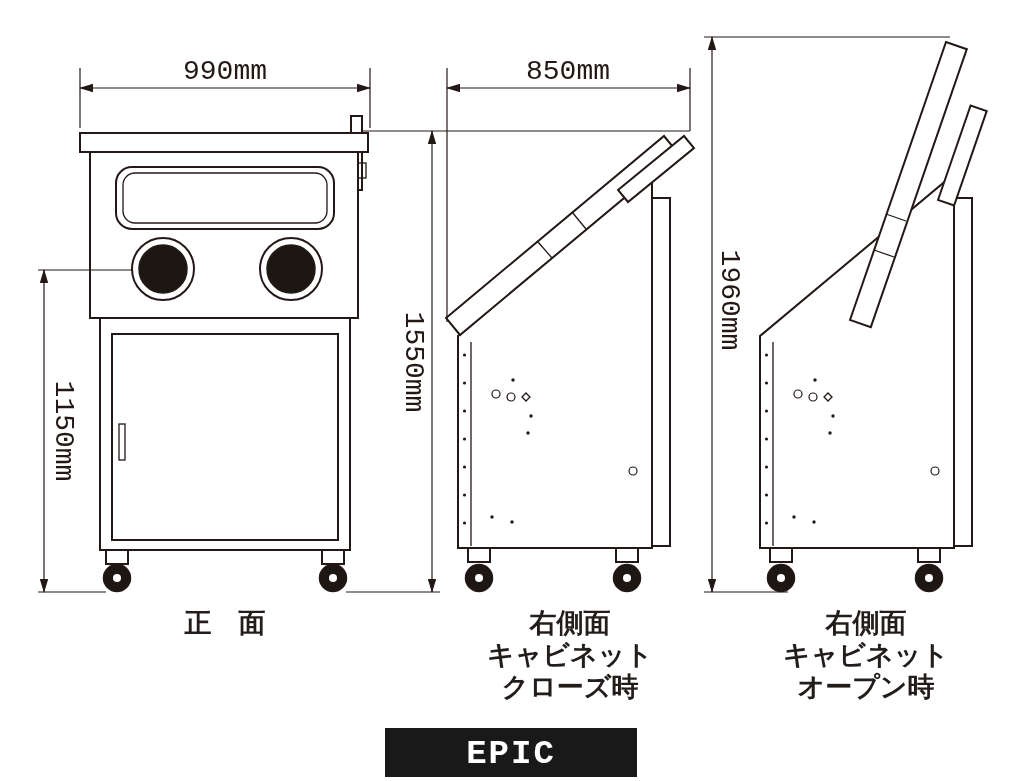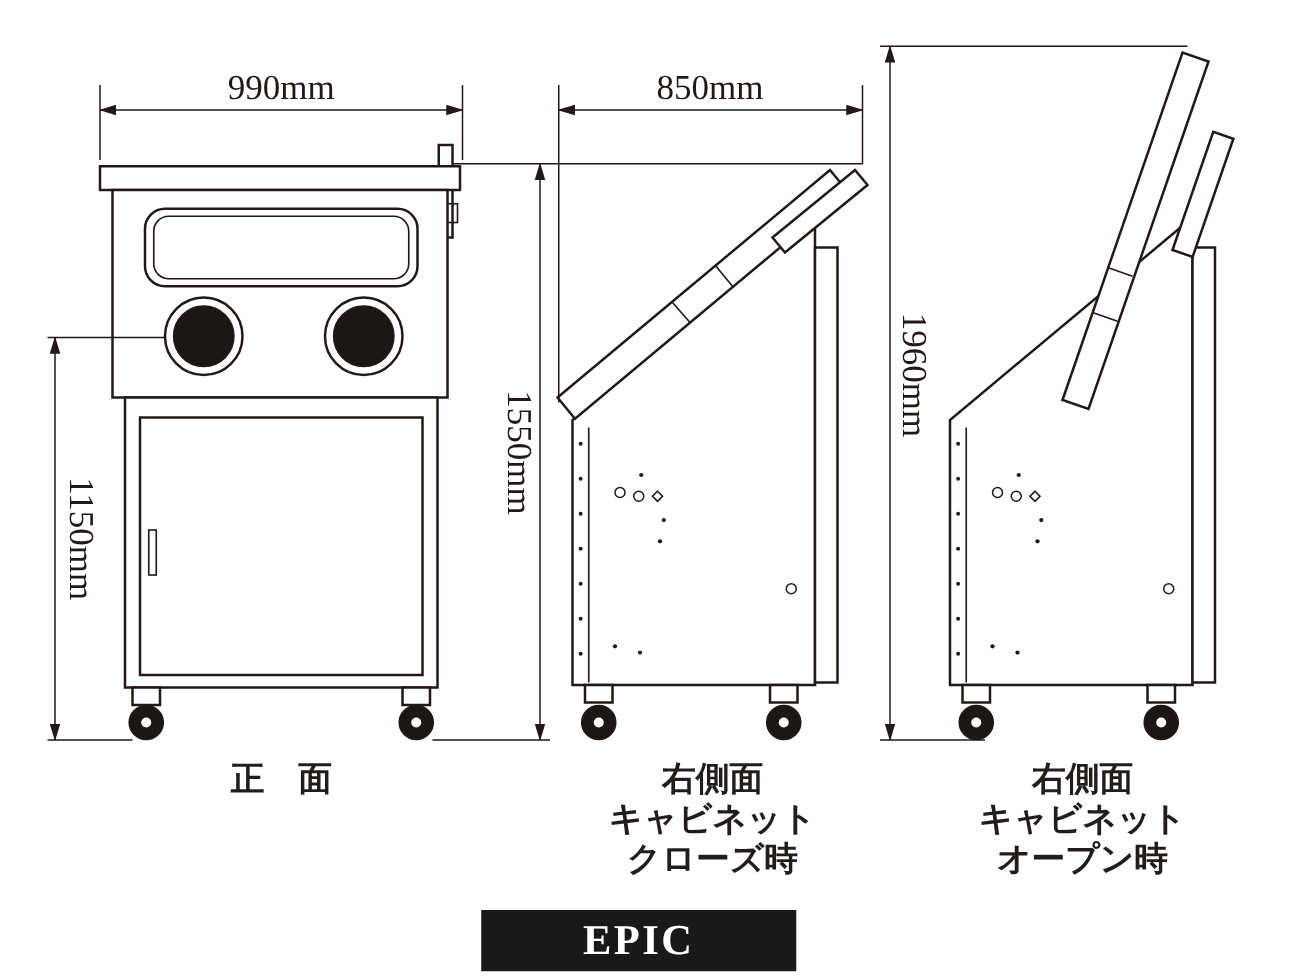--- a/index.html
+++ b/index.html
@@ -1,17 +1,17 @@
 <!DOCTYPE html>
 <html><head>
 <meta charset="utf-8">
 <style>
   html,body{margin:0;padding:0;background:#ffffff;}
   .stage{position:relative;width:1036px;height:781px;background:#ffffff;overflow:hidden;
-         font-family:Liberation Serif, serif;}
+         font-family:Liberation Mono, monospace;}
   svg{display:block;}
   .outl{fill:#ffffff;stroke:#231815;stroke-width:2;stroke-linejoin:miter;}
   .thin{stroke:#231815;stroke-width:1.3;fill:none;}
   .dim{stroke:#231815;stroke-width:1.2;fill:none;}
   .hole{fill:none;stroke:#231815;stroke-width:1.2;}
   .dot{fill:#231815;stroke:none;}
   .dark{fill:#1c1713;stroke:#231815;stroke-width:1.5;}
   .hub{fill:#ffffff;stroke:none;}
   .dim-label{font-size:28px;font-weight:500;fill:#231815;text-anchor:middle;}
   .caption{font-size:27px;font-weight:600;fill:#221d1a;text-anchor:middle;}

